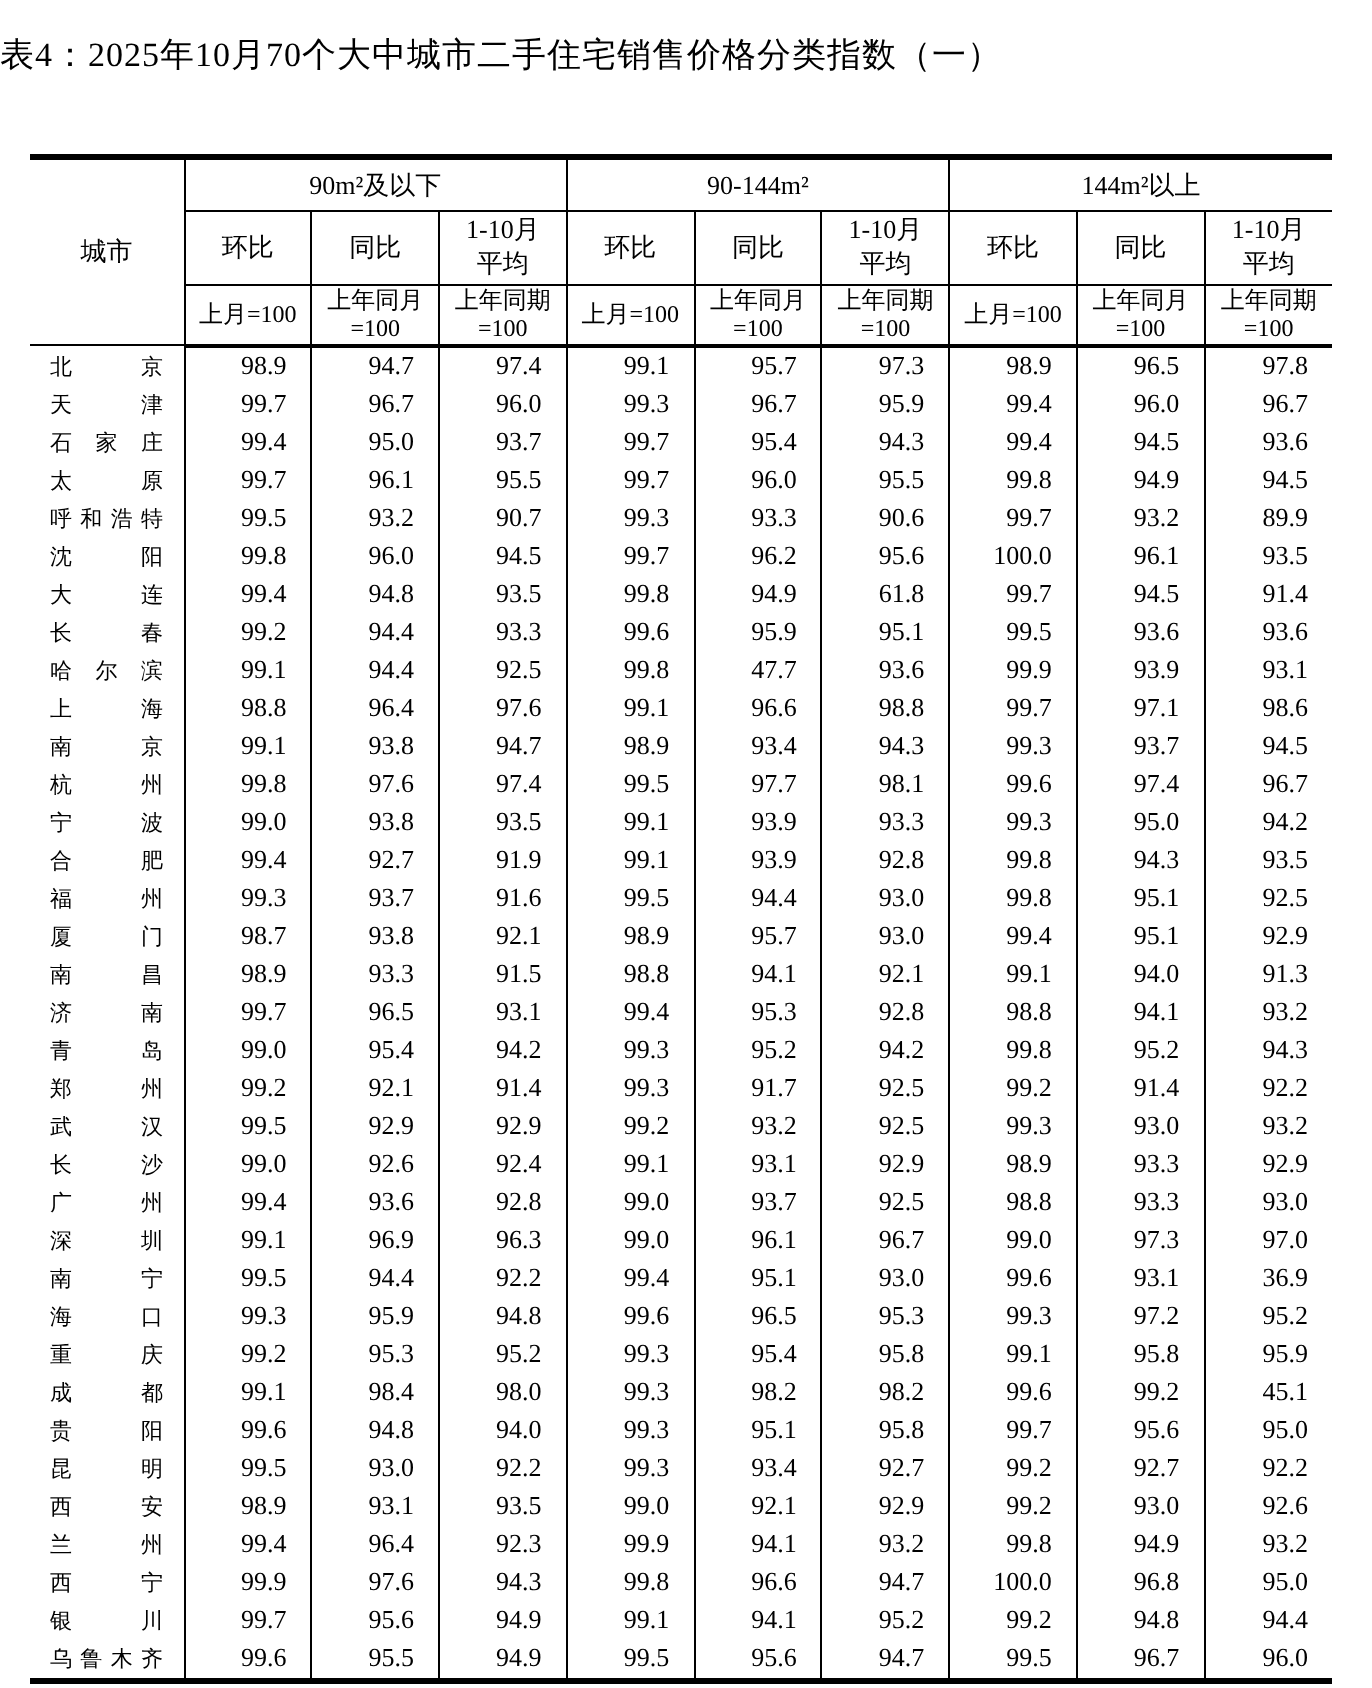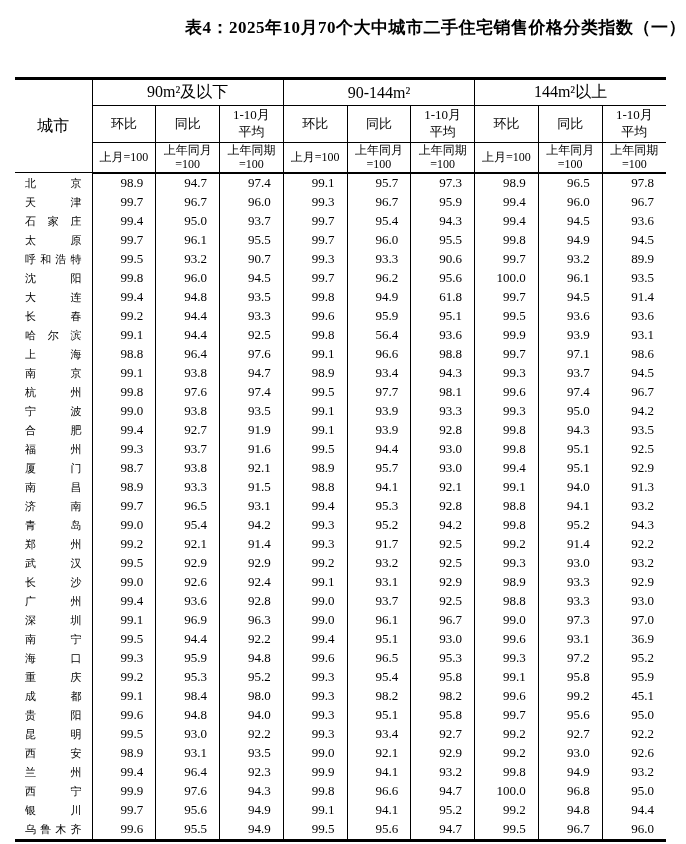--- a/index.html
+++ b/index.html
@@ -7,25 +7,24 @@
     position: relative;
     width: 686px;
     height: 844px;
     background: #ffffff;
     overflow: hidden;
     color: #000;
     font-family: "Liberation Serif", "DejaVu Serif", serif;
   }
   .title {
     padding-top: 16px;
-    text-align: right;
+    text-align: left;
     font-size: 17px;
-    font-weight: bold;
+    font-weight: normal;
     letter-spacing: 0.5px;
-    margin-left: 16px;
   }
   table.idx {
     border-collapse: collapse;
     table-layout: fixed;
     width: 651px;
     margin: 38px 0 0 15px;
     border-top: 3px solid #000;
     border-bottom: 3px solid #000;
   }
   col.city-col { width: 77px; }
@@ -33,21 +32,21 @@
     border-left: 1px solid #000;
     padding: 0;
     font-weight: normal;
     color: #000;
   }
   thead tr.group-row th:first-child,
   tbody tr td:first-child { border-left: none; }
   thead th { text-align: center; vertical-align: middle; }
   tr.group-row th {
     height: 25px;
-    font-size: 16px;
+    font-size: 13px;
     border-bottom: 1px solid #000;
   }
   th.city-h { font-size: 13px; }
   tr.metric-row th {
     height: 36px;
     font-size: 13px;
     white-space: pre-line;
     line-height: 1.3;
   }
   tr.base-row th {
@@ -221,21 +220,21 @@
           <td class="num">99.5</td>
           <td class="num">93.6</td>
           <td class="num">93.6</td>
         </tr>
         <tr>
           <td class="city">哈尔滨</td>
           <td class="num">99.1</td>
           <td class="num">94.4</td>
           <td class="num">92.5</td>
           <td class="num">99.8</td>
-          <td class="num">56.4</td>
+          <td class="num">47.7</td>
           <td class="num">93.6</td>
           <td class="num">99.9</td>
           <td class="num">93.9</td>
           <td class="num">93.1</td>
         </tr>
         <tr>
           <td class="city">上海</td>
           <td class="num">98.8</td>
           <td class="num">96.4</td>
           <td class="num">97.6</td>

